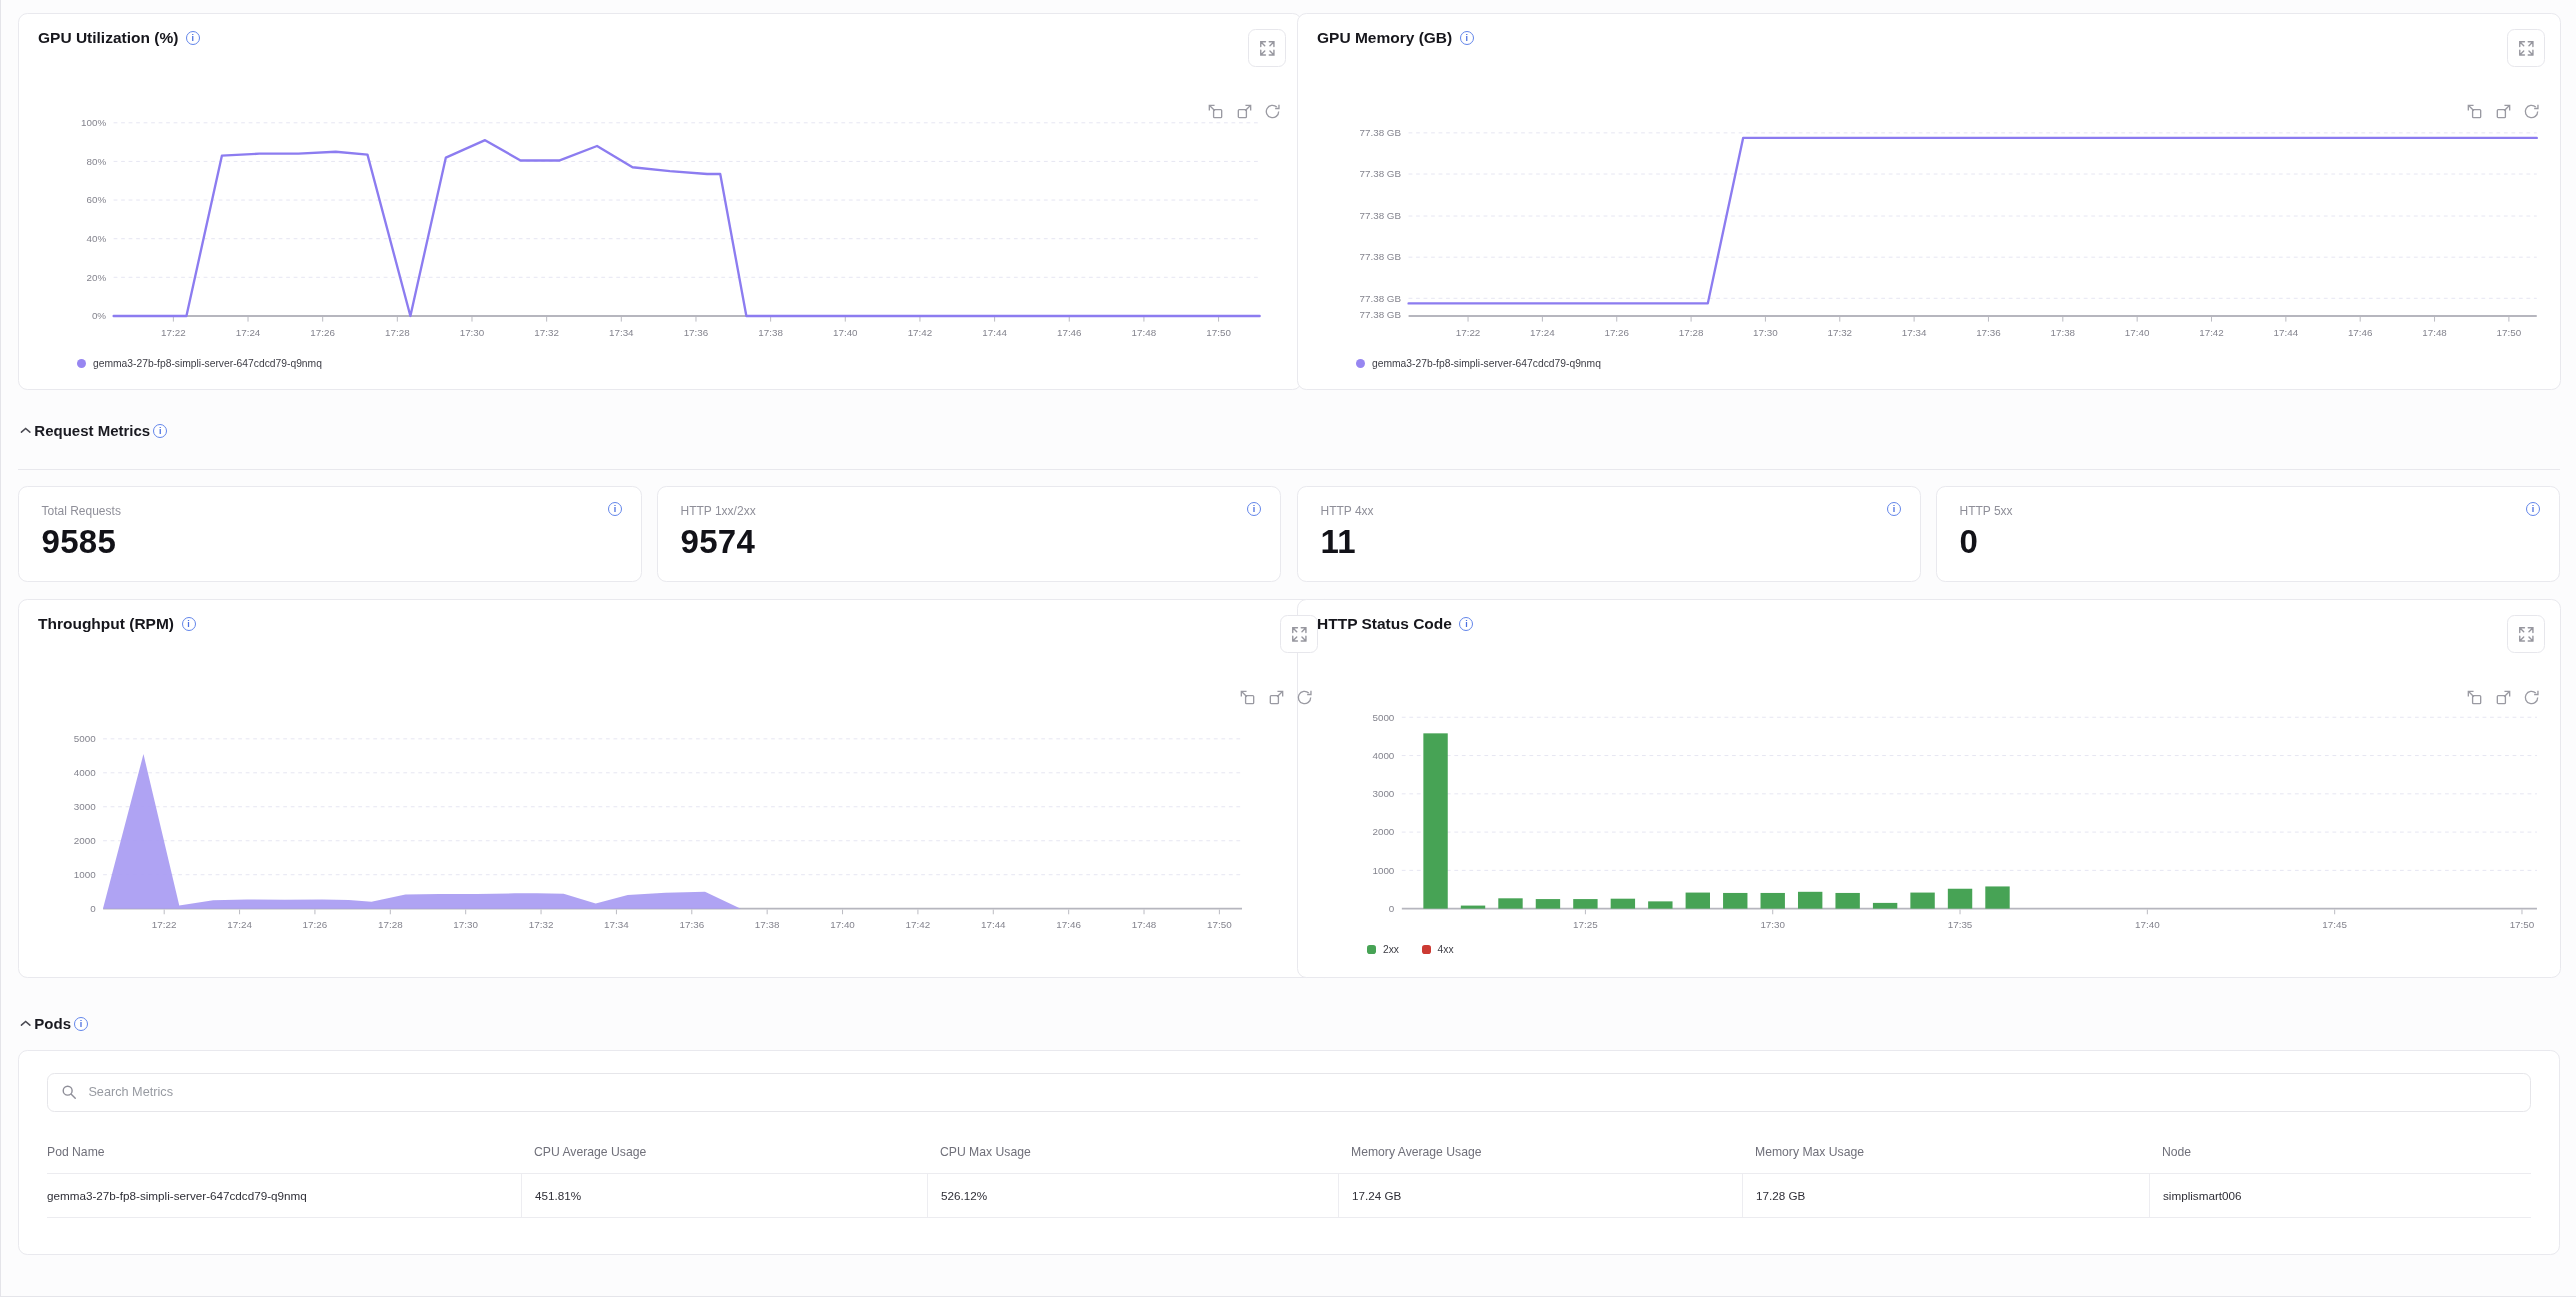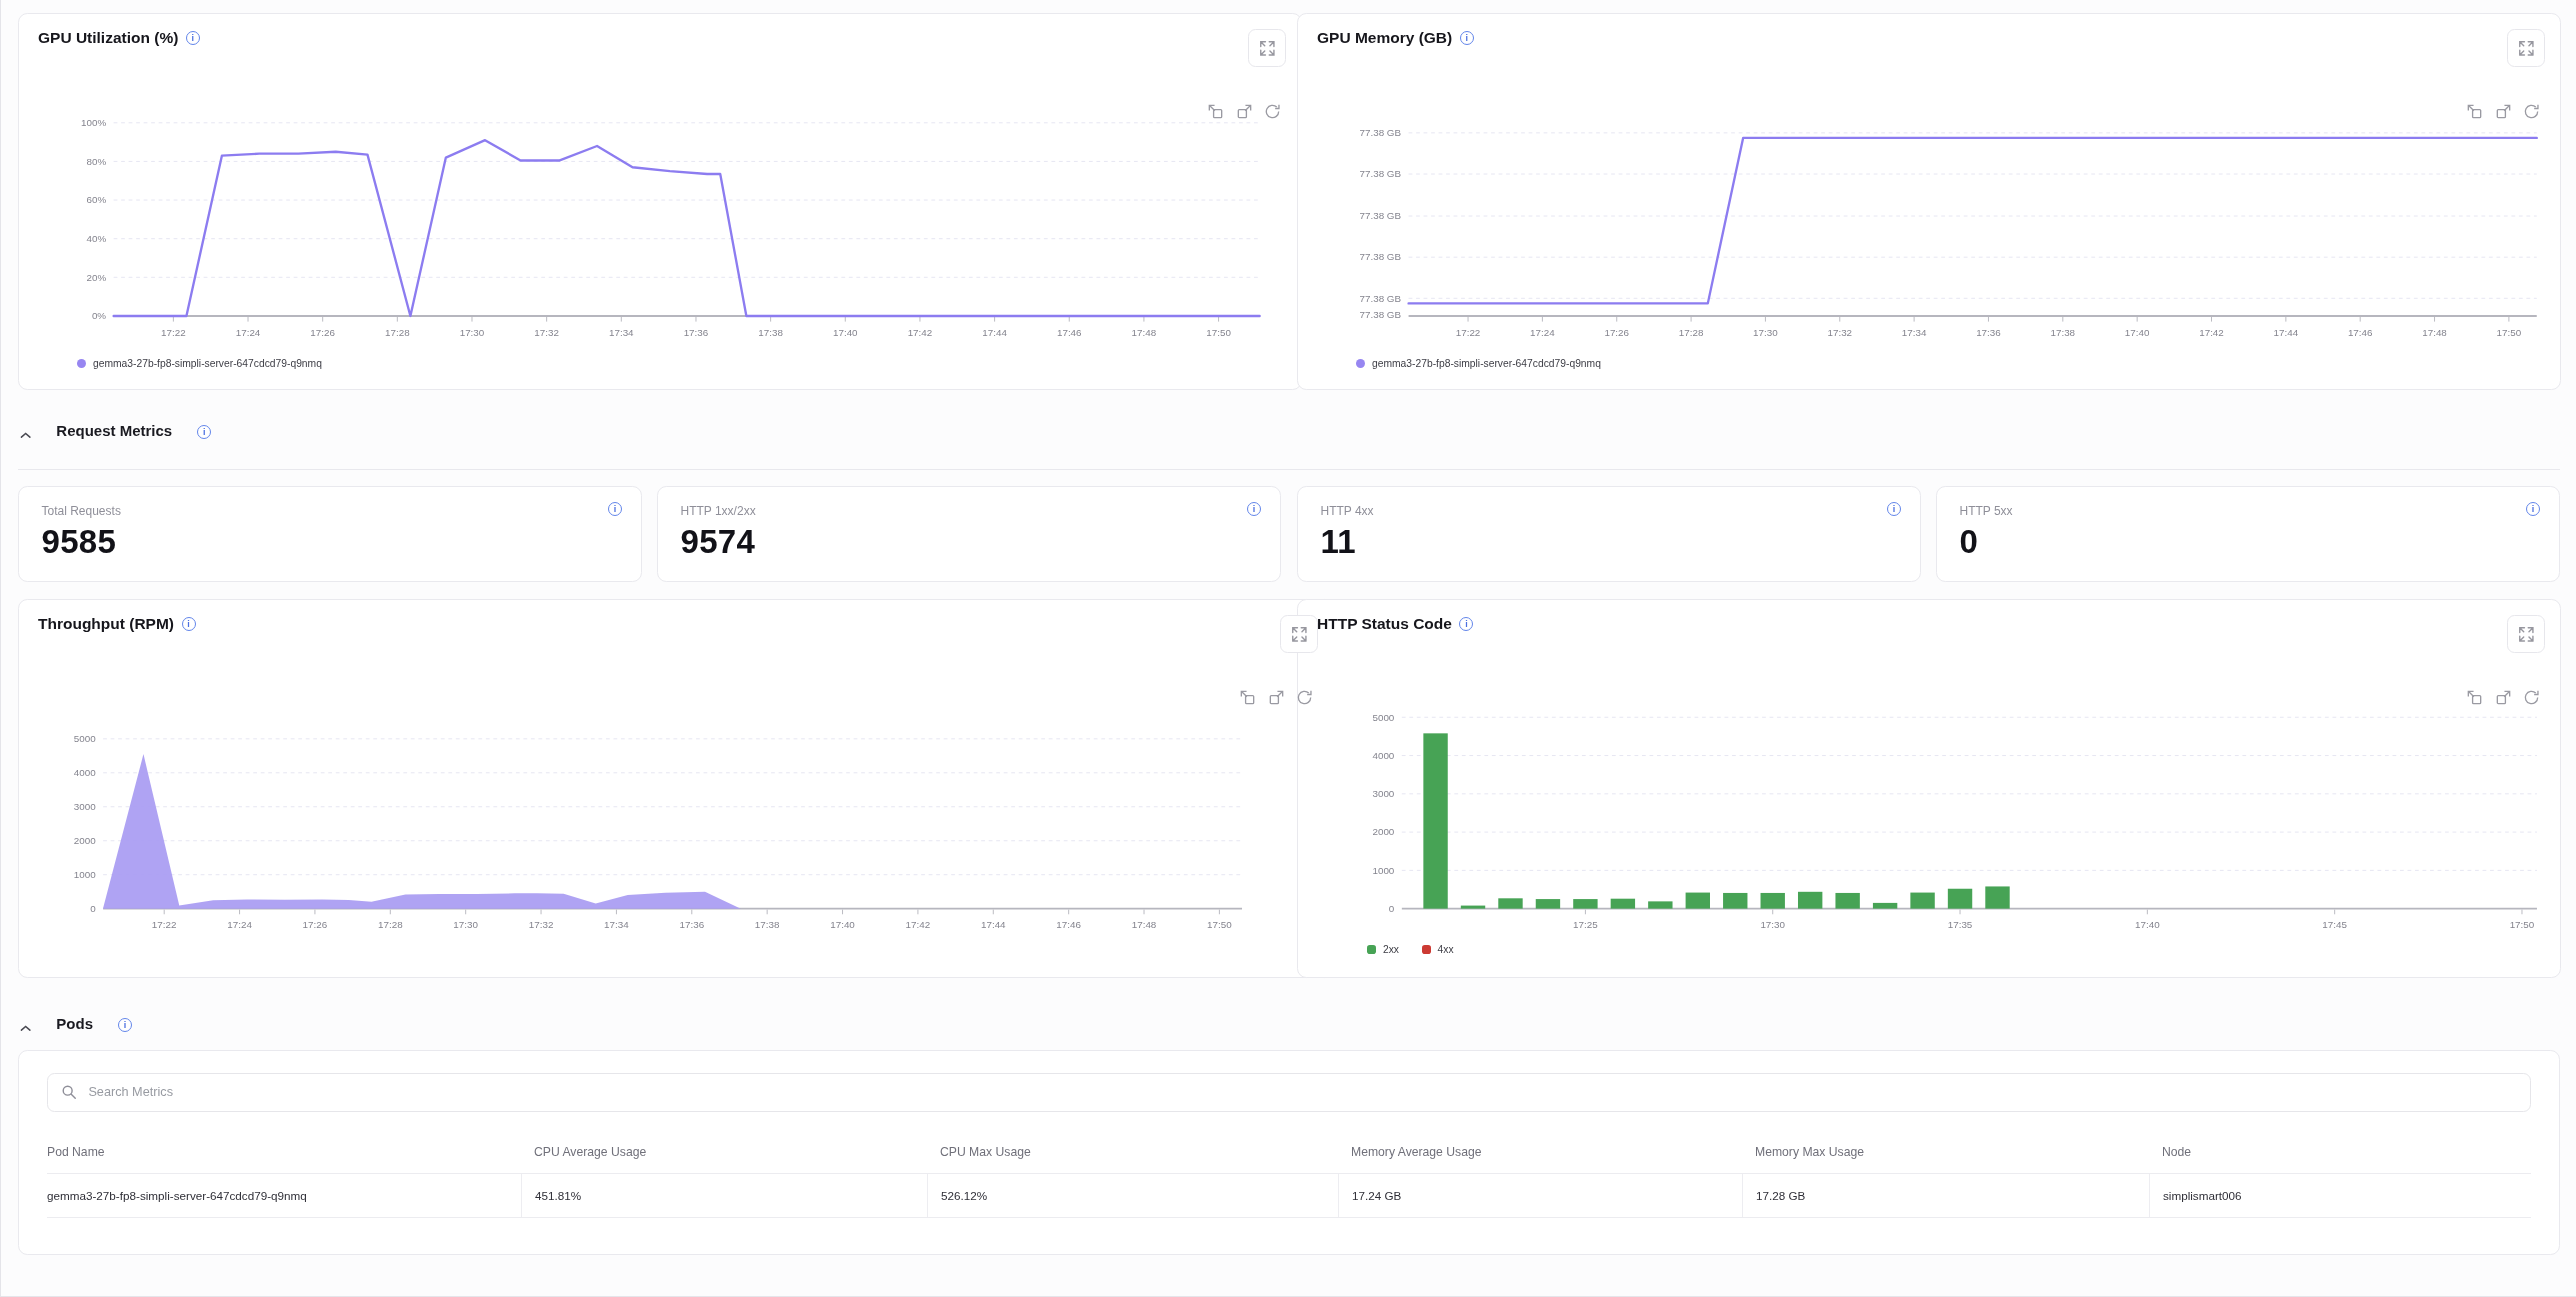--- a/index.html
+++ b/index.html
@@ -24,21 +24,21 @@
     border-radius:7.5px;background:#fff;display:flex;align-items:center;justify-content:center;padding:0;cursor:pointer;z-index:2;}
   .toolbox{position:absolute;top:88px;right:19px;display:flex;gap:9.4px;z-index:2;}
   .tb-icon{width:19px;height:19px;display:inline-flex;cursor:pointer;}
   .legend{position:absolute;top:344px;display:flex;align-items:center;gap:22.5px;z-index:2;}
   .legend-item{display:flex;align-items:center;gap:6.6px;font-size:10.3px;color:#3d3d45;}
   .legend-gpu{left:58px;}
   .legend-http{left:69px;}
   .dot{width:9.4px;height:9.4px;border-radius:50%;background:#9786f1;flex:none;}
   .sq{width:9.4px;height:9.4px;border-radius:2.8px;flex:none;}
 
-  .section-head{position:absolute;left:19px;display:flex;align-items:flex-end;gap:25px;z-index:2;}
+  .section-head{position:absolute;left:19px;display:flex;align-items:center;gap:3px;z-index:2;}
   #head-request-metrics{top:422px;}
   #head-pods{top:1015px;}
   .section-label{font-size:15px;font-weight:700;color:#1a1a21;}
   .chev{display:inline-flex;cursor:pointer;}
   .divider{position:absolute;left:17px;width:2542px;top:469px;height:0.9px;background:#e8e8ed;}
 
   .stat-card{position:absolute;top:486px;width:624px;height:96px;background:#fff;border:0.9px solid #e9e9ee;
     border-radius:9.4px;box-sizing:border-box;}
   .stat-label{position:absolute;left:22.5px;top:17px;font-size:12px;color:#8f8f99;}
   .stat-value{position:absolute;left:22.5px;top:36px;font-size:33px;font-weight:800;color:#121218;letter-spacing:0.3px;}

